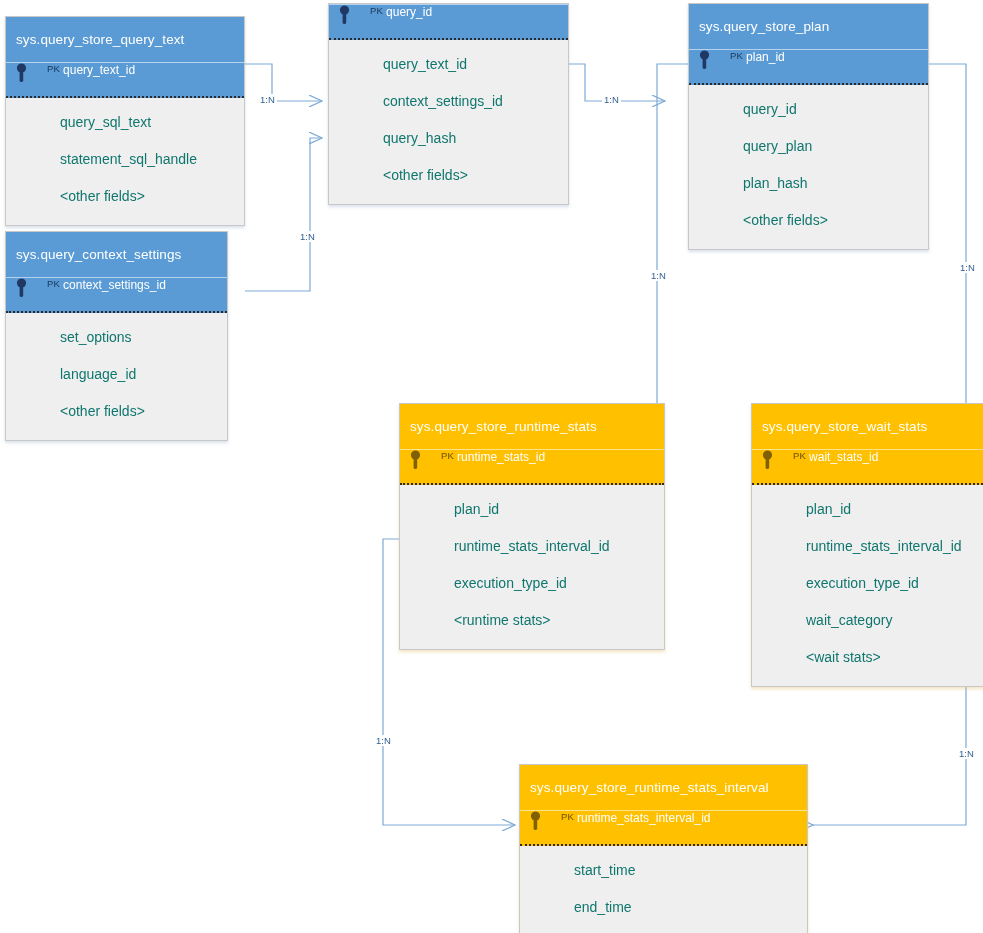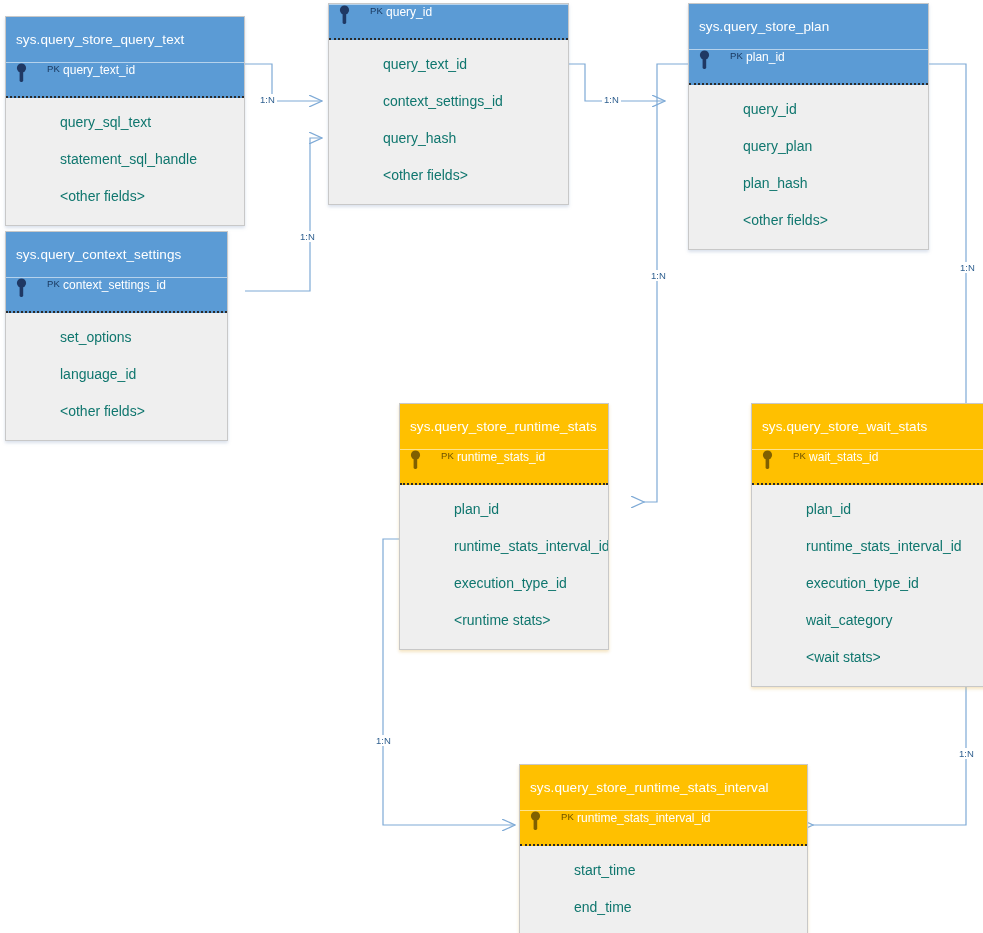--- a/index.html
+++ b/index.html
@@ -240,21 +240,21 @@
         <span class="pk-name">context_settings_id</span>
       </div>
     </div>
     <div class="ent-fields">
       <div class="field">set_options</div>
       <div class="field">language_id</div>
       <div class="field">&lt;other fields&gt;</div>
     </div>
   </div>
 
-  <div class="entity theme-orange" style="left:399px; top:403px; width:210px;">
+  <div class="entity theme-orange" style="left:399px; top:403px; width:266px;">
     <div class="ent-title">sys.query_store_runtime_stats</div>
     <div class="ent-pk">
       <div class="pkrow">
         <span class="keywrap">
           <svg width="13" height="20" viewBox="0 0 13 20">
               <g class="keyicon">
                 <circle cx="6.5" cy="5" r="4.6"></circle>
                 <rect x="4.6" y="7" width="3.6" height="12" rx="1.4"></rect>
               </g>
             </svg>

